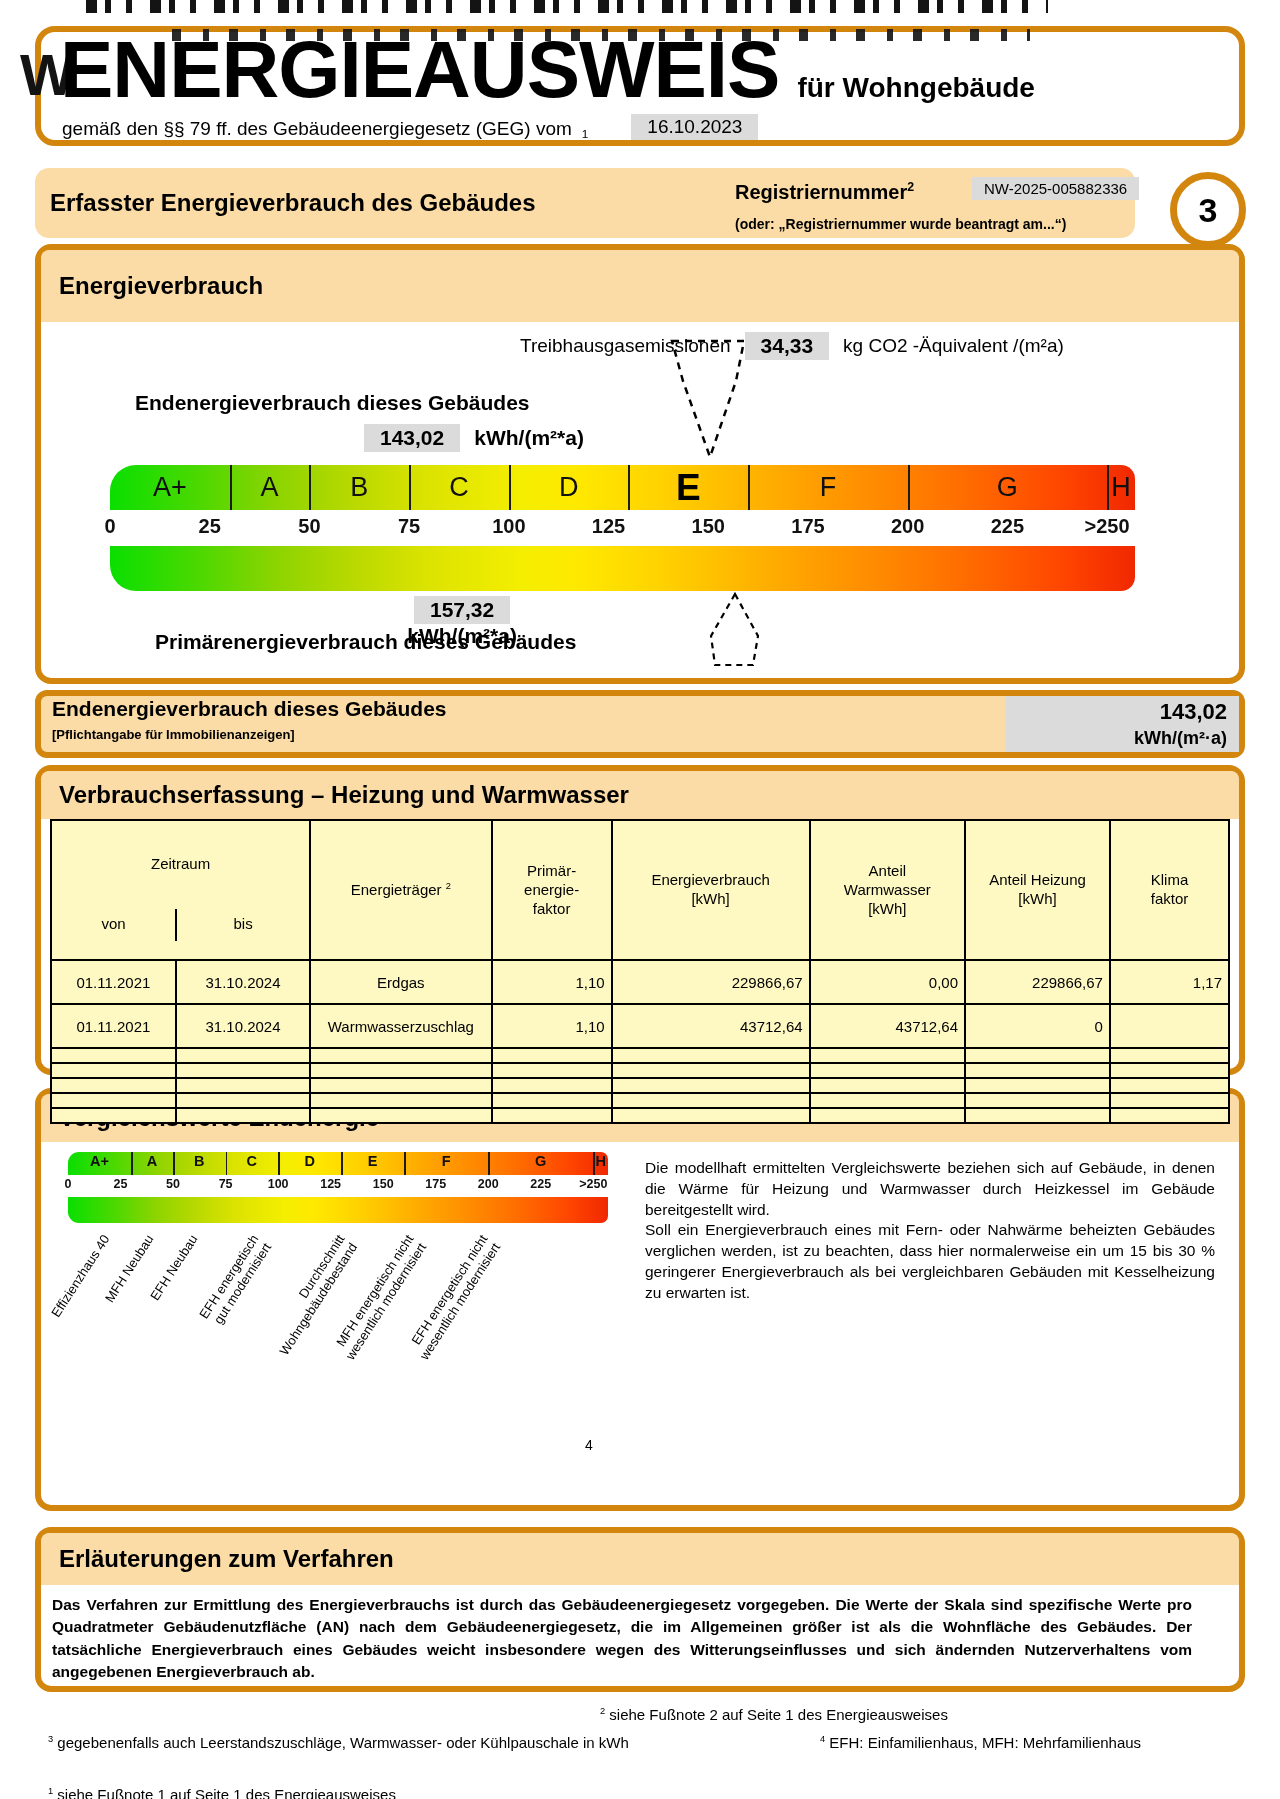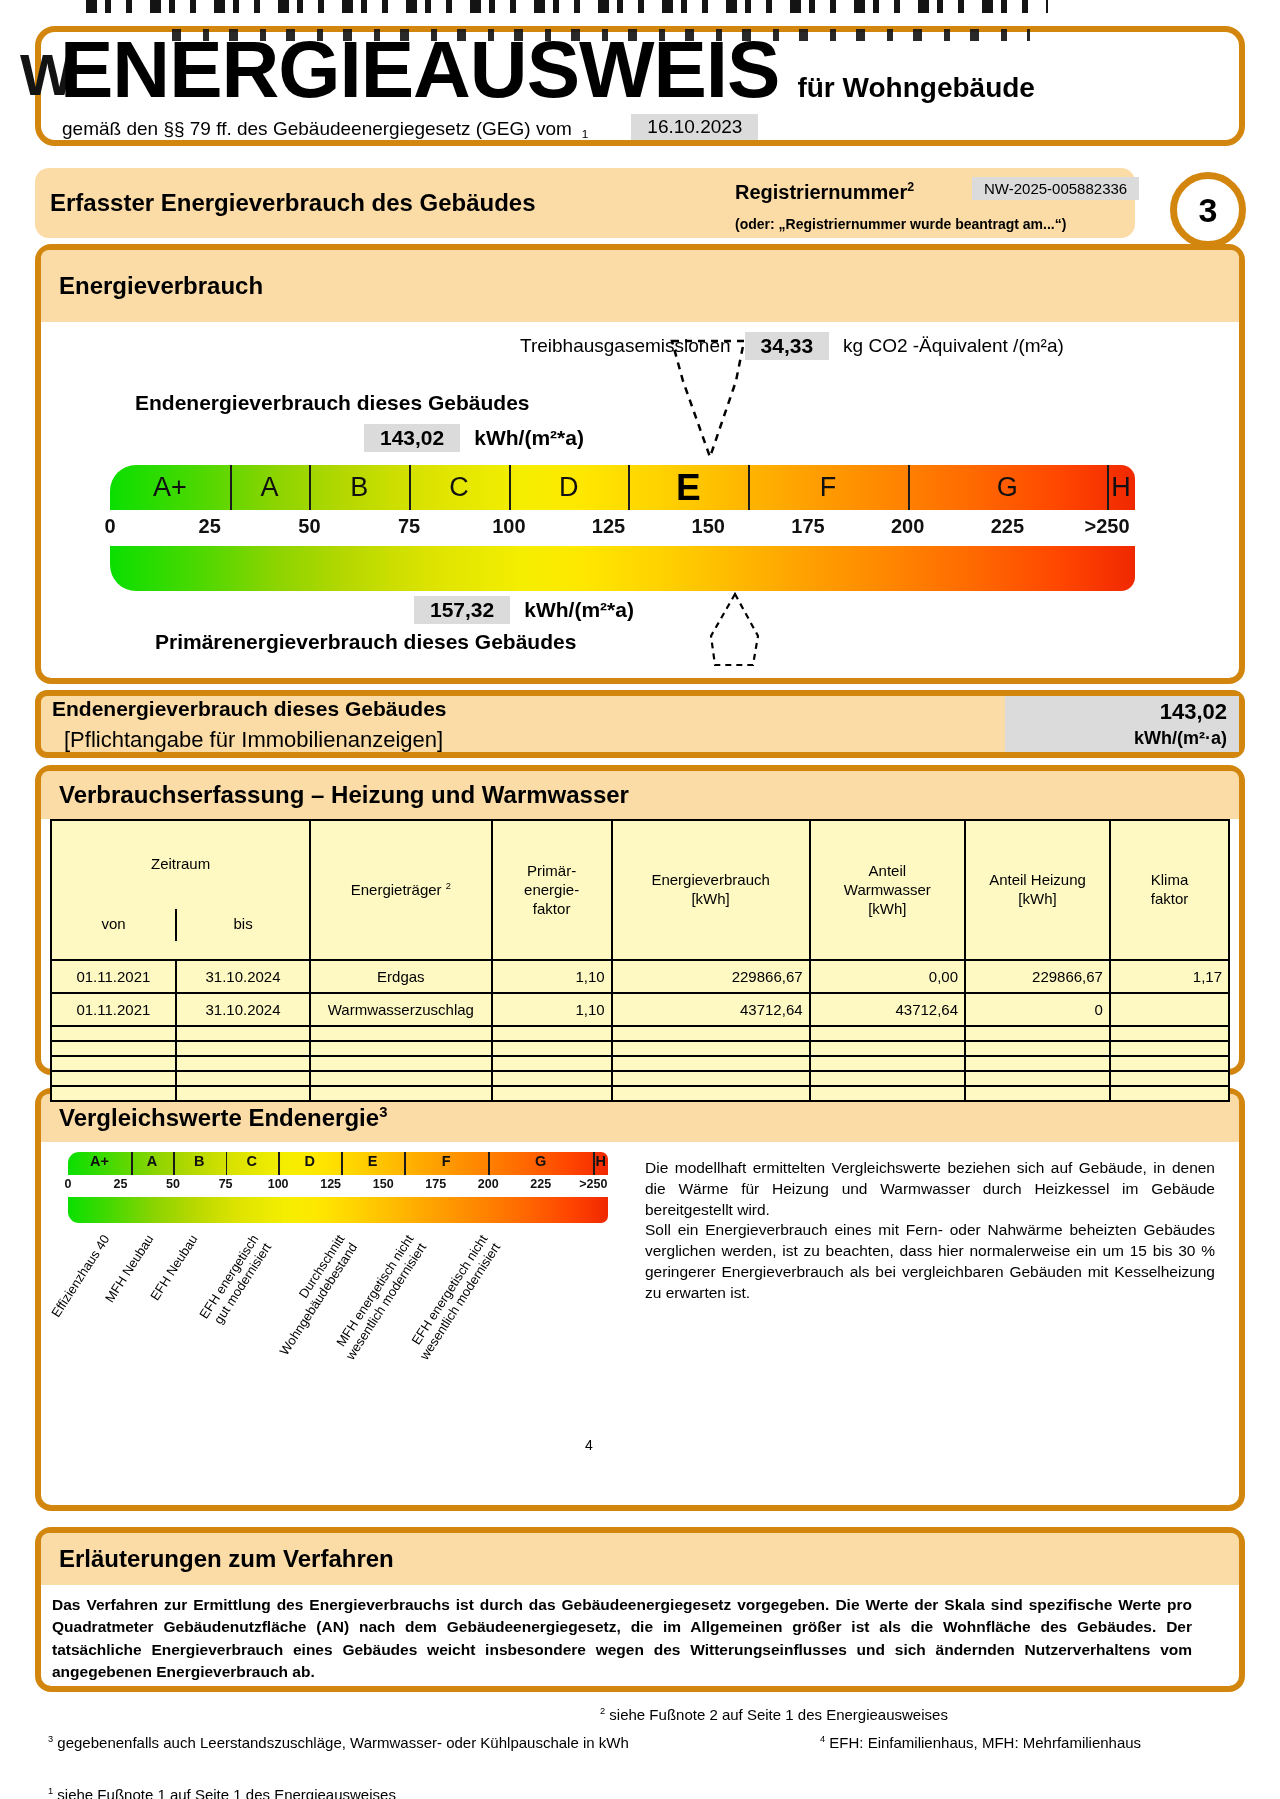--- a/index.html
+++ b/index.html
@@ -69,21 +69,21 @@
   
   #vtable{border-collapse:collapse;table-layout:fixed;width:1180px;background:#fef9c3;}
   #vtable th,#vtable td{border:2px solid #000;font-weight:400;font-size:15px;padding:0 6px;box-sizing:border-box;}
   #vtable thead th{text-align:center;vertical-align:middle;white-space:pre-line;line-height:1.25;}
   #vtable .zr-cell{padding:0;}
   .zr-top{height:50px;display:flex;align-items:center;justify-content:center;}
   .zr-sub{height:32px;display:flex;}
   .zr-sub div{display:flex;align-items:center;justify-content:center;}
   .zr-sub div:first-child{width:48.2%;border-right:2px solid #000;}
   .zr-sub div:last-child{width:51.8%;}
-  #vtable td{height:33px;}
+  #vtable td{height:44px;}
   #vtable tr.empty td{height:15px;}
   td.ctr{text-align:center;}
   td.rgt{text-align:right;padding-right:10px;}
   
   .rot-label{position:absolute;top:0;font-size:13px;line-height:1.18;text-align:right;white-space:pre-line;
       transform:rotate(-57deg) translateX(-100%);transform-origin:0 0;}
   
   .just{ text-align:justify;}
   #cmp-text{font-size:15.5px;line-height:1.34;}
   #cmp-text p{margin:0;}
@@ -189,28 +189,28 @@
         <span class="sc-tick" style="left: 48.6381%;">125</span>
         <span class="sc-tick" style="left: 58.3658%;">150</span>
         <span class="sc-tick" style="left: 68.0934%;">175</span>
         <span class="sc-tick" style="left: 77.821%;">200</span>
         <span class="sc-tick" style="left: 87.5486%;">225</span>
         <span class="sc-tick" style="left: 97.2763%;">&gt;250</span>
       </div>
     <div class="sc-gradstrip sc-grad-bg" style="margin-top:3px;"></div>
   </div>
 
-  <div class="abs vrow bigrow" style="left:400px;top:596px;">
+  <div class="abs vrow bigrow" style="left:400px;top:596px;flex-direction:column;">
     <span class="graybox">157,32</span>
     <span class="unit">kWh/(m²*a)</span>
   </div>
   <div class="abs blbl" style="left:155px;top:630px;">Primärenergieverbrauch dieses Gebäudes</div>
 
   <div class="abs blbl" style="left:52px;top:697px;">Endenergieverbrauch dieses Gebäudes</div>
-  <div class="abs" style="left:64px;top:727px;font-size:22px;">[Pflichtangabe für Immobilienanzeigen]</div>
+  <div class="abs" style="left:52px;top:727px;font-size:13px;font-weight:bold;">[Pflichtangabe für Immobilienanzeigen]</div>
   <div class="abs" style="left:1005px;top:699px;width:222px;text-align:right;font-size:22px;font-weight:700;">143,02</div>
   <div class="abs" style="left:1005px;top:728px;width:222px;text-align:right;font-size:18px;font-weight:700;">kWh/(m²·a)</div>
 
   <table id="vtable" class="abs" style="left:50px;top:819px;">
     <colgroup>
       <col style="width:10.6%">
         <col style="width:11.4%">
         <col style="width:15.4%">
         <col style="width:10.2%">
       <col style="width:16.8%">

